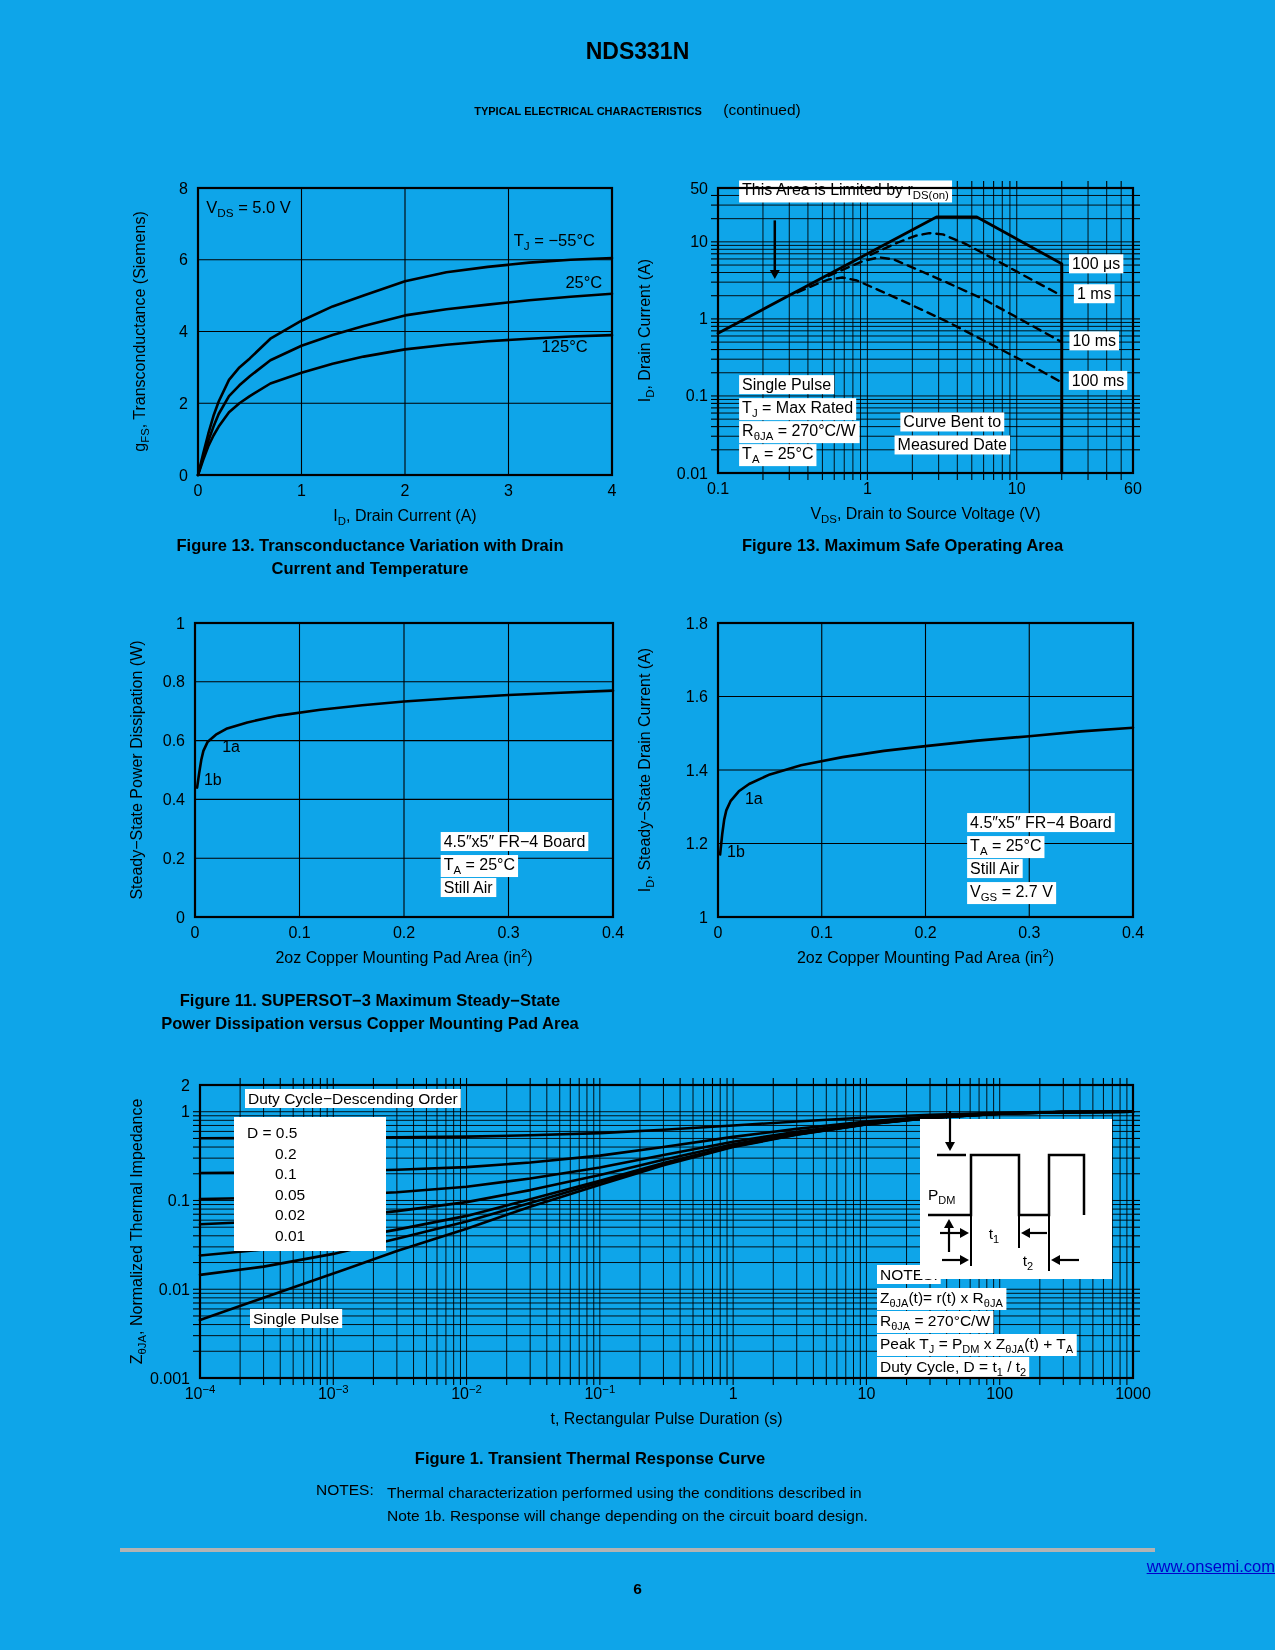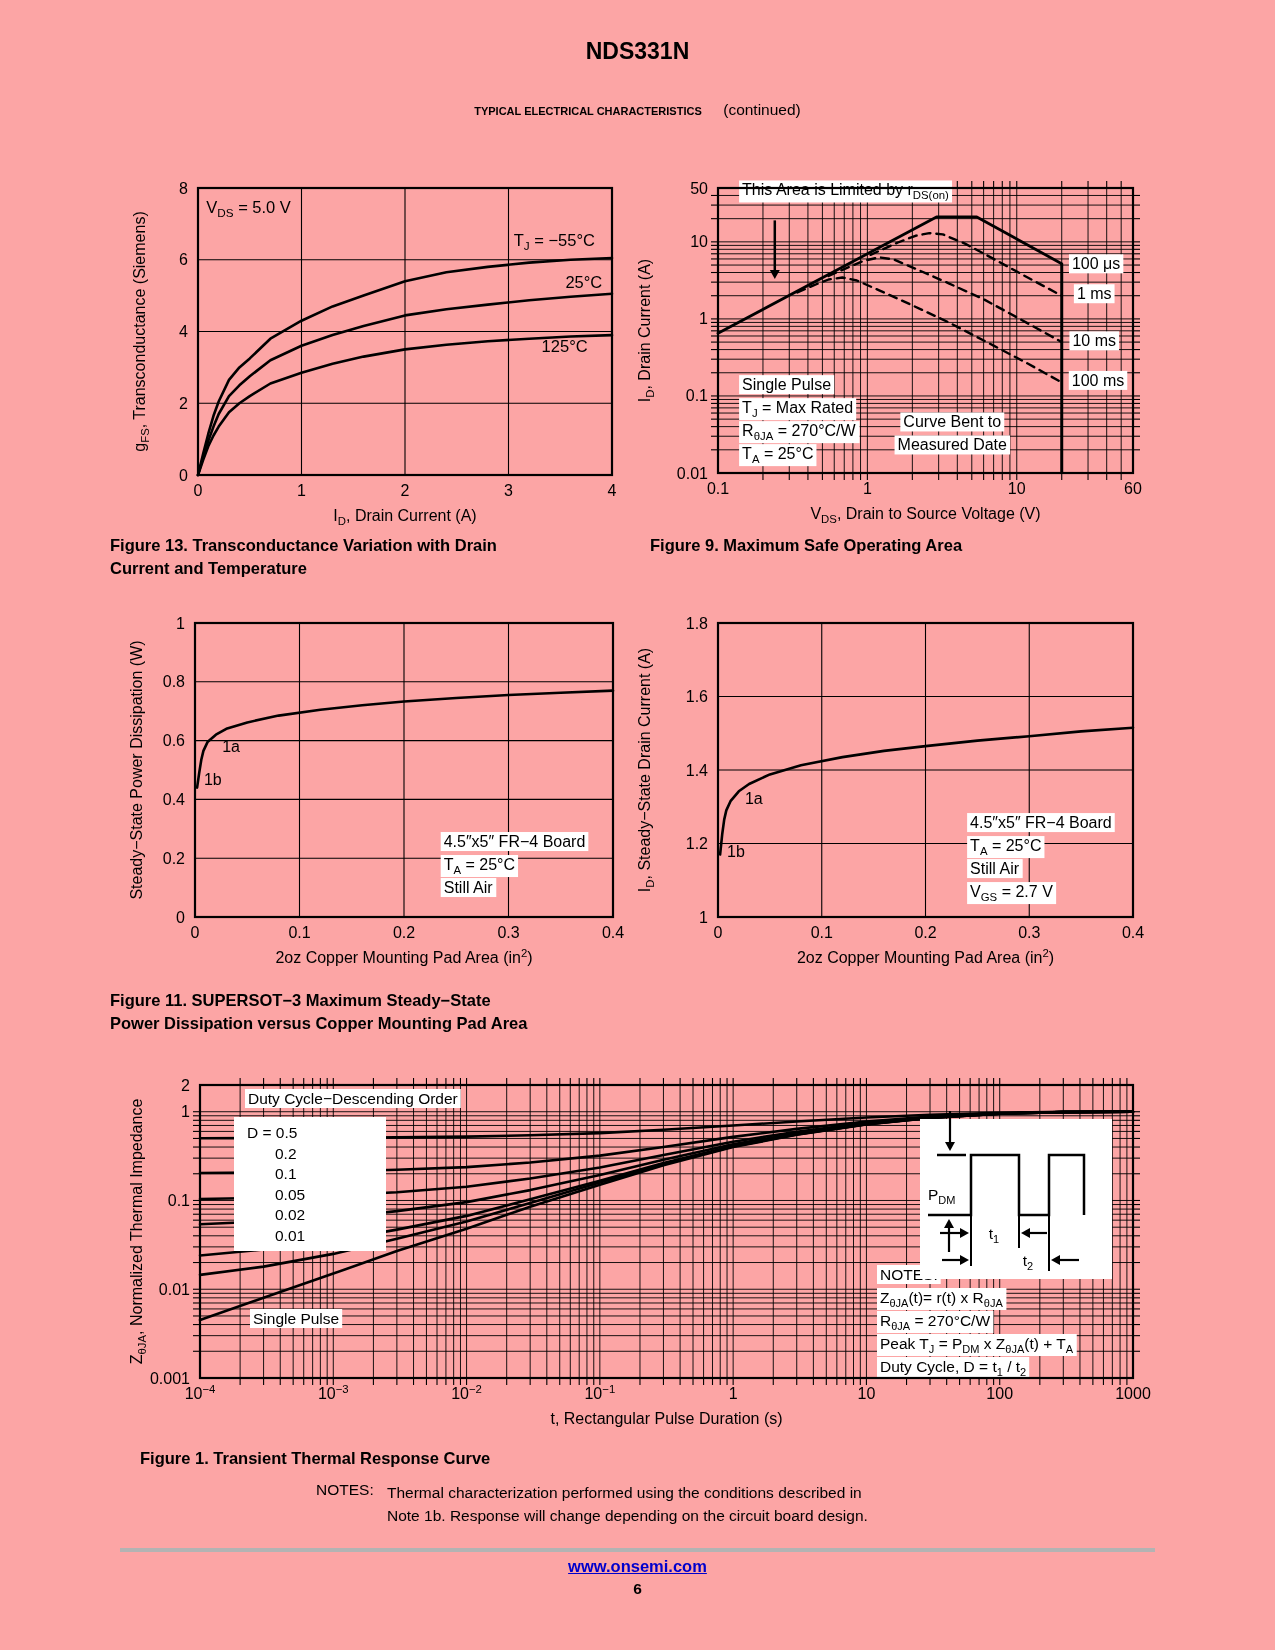--- a/index.html
+++ b/index.html
@@ -1,38 +1,38 @@
 <!DOCTYPE html>
 <html><head>
 <meta charset="utf-8">
 <style>
   html,body{margin:0;padding:0;background:#fff;}
-  #page{position:relative;width:1275px;height:1650px;background:#fca5a5;overflow:hidden;
+  #page{position:relative;width:1275px;height:1650px;background:#0ea5e9;overflow:hidden;
         font-family:"Liberation Sans","DejaVu Sans",sans-serif;color:#000;}
   .abs{position:absolute;}
   #title{top:38px;left:0;width:100%;text-align:center;font-size:23px;font-weight:bold;}
   #subtitle{top:101px;left:0;width:100%;text-align:center;}
   #subtitle .main{font-size:11px;font-weight:bold;}
   #subtitle .suffix{font-size:15.5px;font-weight:normal;margin-left:17px;}
   svg.chart{position:absolute;font-family:"Liberation Sans","DejaVu Sans",sans-serif;}
   #chart-fig13{left:120px;top:150px;}
   #chart-fig14{left:630px;top:150px;}
   #chart-fig15{left:117px;top:585px;}
   #chart-fig16{left:630px;top:585px;}
   #chart-fig17{left:122px;top:1047px;}
-  .caption{font-size:16.5px;font-weight:bold;line-height:23px;white-space:pre-line;}
+  .caption{font-size:16.5px;font-weight:bold;line-height:23px;text-align:center;white-space:pre-line;}
   #cap13{left:110px;top:534px;width:520px;}
   #cap14{left:650px;top:534px;width:505px;}
   #cap15{left:110px;top:989px;width:520px;}
   #cap16{left:650px;top:989px;width:505px;}
   #cap17{left:140px;top:1447px;width:900px;}
   #note-label{left:316px;top:1481px;font-size:15.5px;}
   #note-text{left:387px;top:1481px;width:580px;font-size:15.5px;line-height:23px;white-space:pre-line;}
   #footer-rule{left:120px;top:1548px;width:1035px;height:4px;background:#b3b3b3;}
-  #footer-link{left:0;top:1557px;width:100%;text-align:center;font-size:16.5px;font-weight:bold;}
+  #footer-link{left:0;top:1557px;width:100%;text-align:right;font-size:16.5px;font-weight:normal;}
   #footer-link a{text-decoration:underline;}
   #page-number{left:0;top:1580px;width:100%;text-align:center;font-size:15.5px;font-weight:bold;}
 </style>
 </head>
 <body>
 
 <div id="page">
   <div class="abs" id="title">NDS331N</div>
   <div class="abs" id="subtitle">
     <span class="main">TYPICAL ELECTRICAL CHARACTERISTICS</span>
@@ -660,21 +660,21 @@
       <text x="68" y="70.21947508668586" text-anchor="end" font-size="16"><tspan dy="0">1</tspan></text>
       <text x="68" y="158.97965005779056" text-anchor="end" font-size="16"><tspan dy="0">0.1</tspan></text>
       <text x="68" y="247.73982502889527" text-anchor="end" font-size="16"><tspan dy="0">0.01</tspan></text>
       <text x="68" y="336.5" text-anchor="end" font-size="16"><tspan dy="0">0.001</tspan></text>
       <text x="544.5" y="377" text-anchor="middle" font-size="16"><tspan dy="0">t, Rectangular Pulse Duration (s)</tspan></text>
       <text x="20" y="184.5" text-anchor="middle" font-size="16" transform="rotate(-90 20 184.5)"><tspan dy="0">Z</tspan><tspan dy="4" font-size="71%">θJA</tspan><tspan dy="-4">, Normalized Thermal Impedance</tspan></text>
     </svg>
 
   <div class="abs caption" id="cap13">Figure 13. Transconductance Variation with Drain
 Current and Temperature</div>
-  <div class="abs caption" id="cap14">Figure 9. Maximum Safe Operating Area</div>
+  <div class="abs caption" id="cap14">Figure 13. Maximum Safe Operating Area</div>
   <div class="abs caption" id="cap15">Figure 11. SUPERSOT−3 Maximum Steady−State
 Power Dissipation versus Copper Mounting Pad Area</div>
   <div class="abs caption" id="cap17">Figure 1. Transient Thermal Response Curve</div>
 
   <div class="abs" id="note-label">NOTES:</div>
   <div class="abs" id="note-text">Thermal characterization performed using the conditions described in
 Note 1b. Response will change depending on the circuit board design.</div>
 
   <div class="abs" id="footer-rule"></div>
   <div class="abs" id="footer-link">

